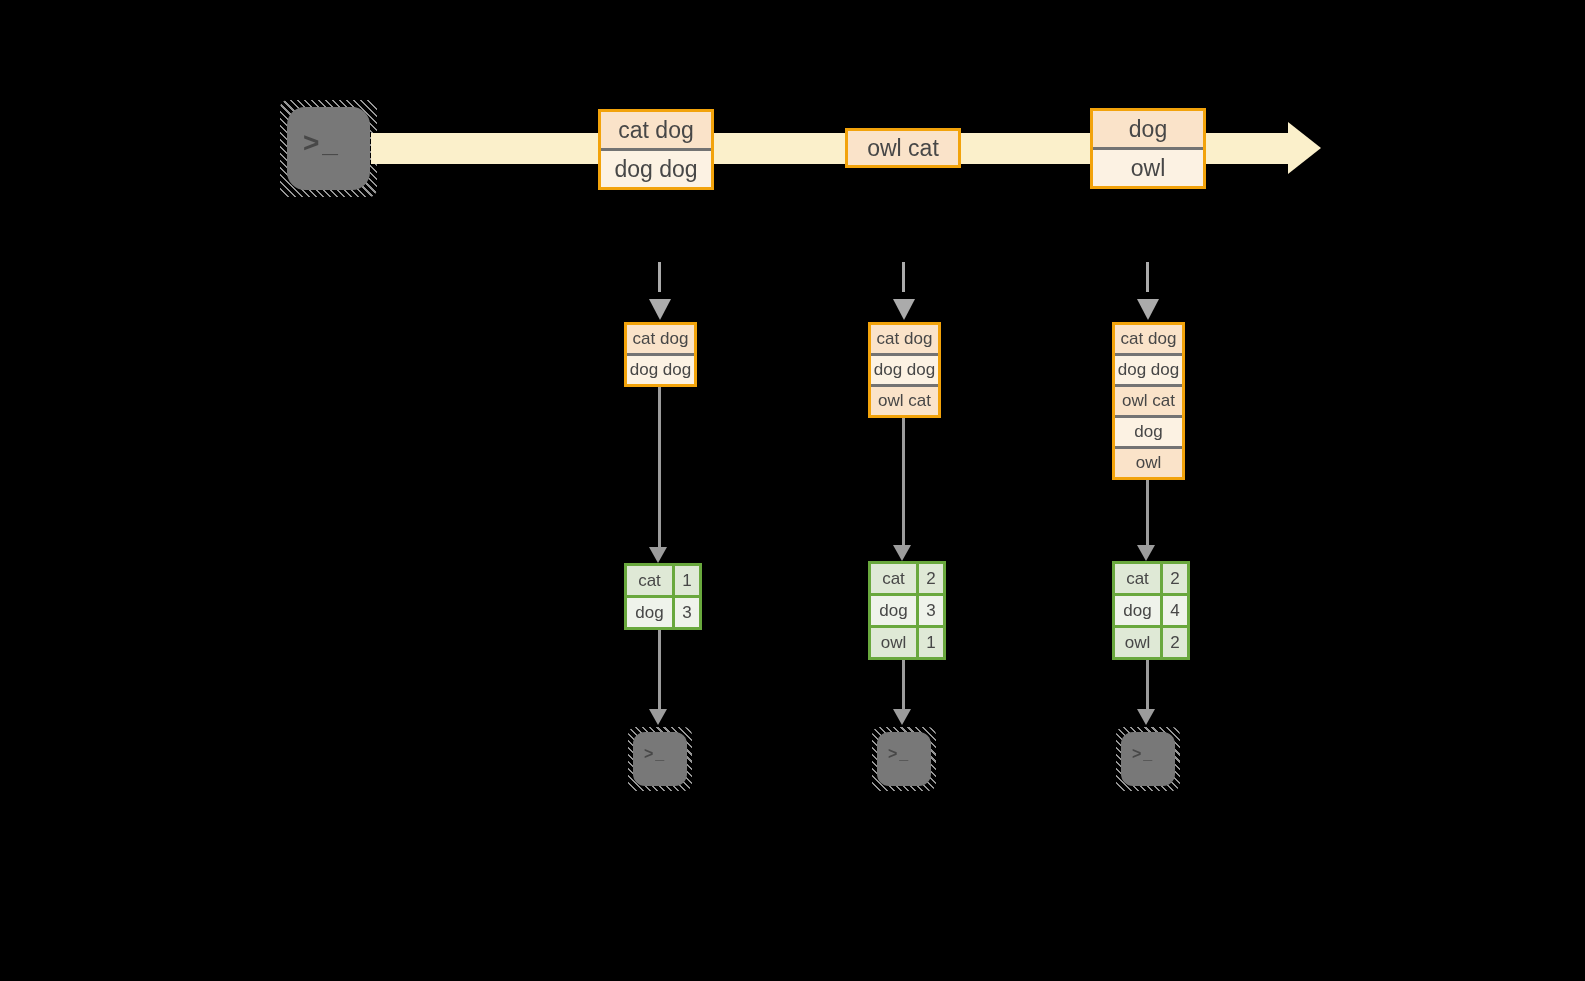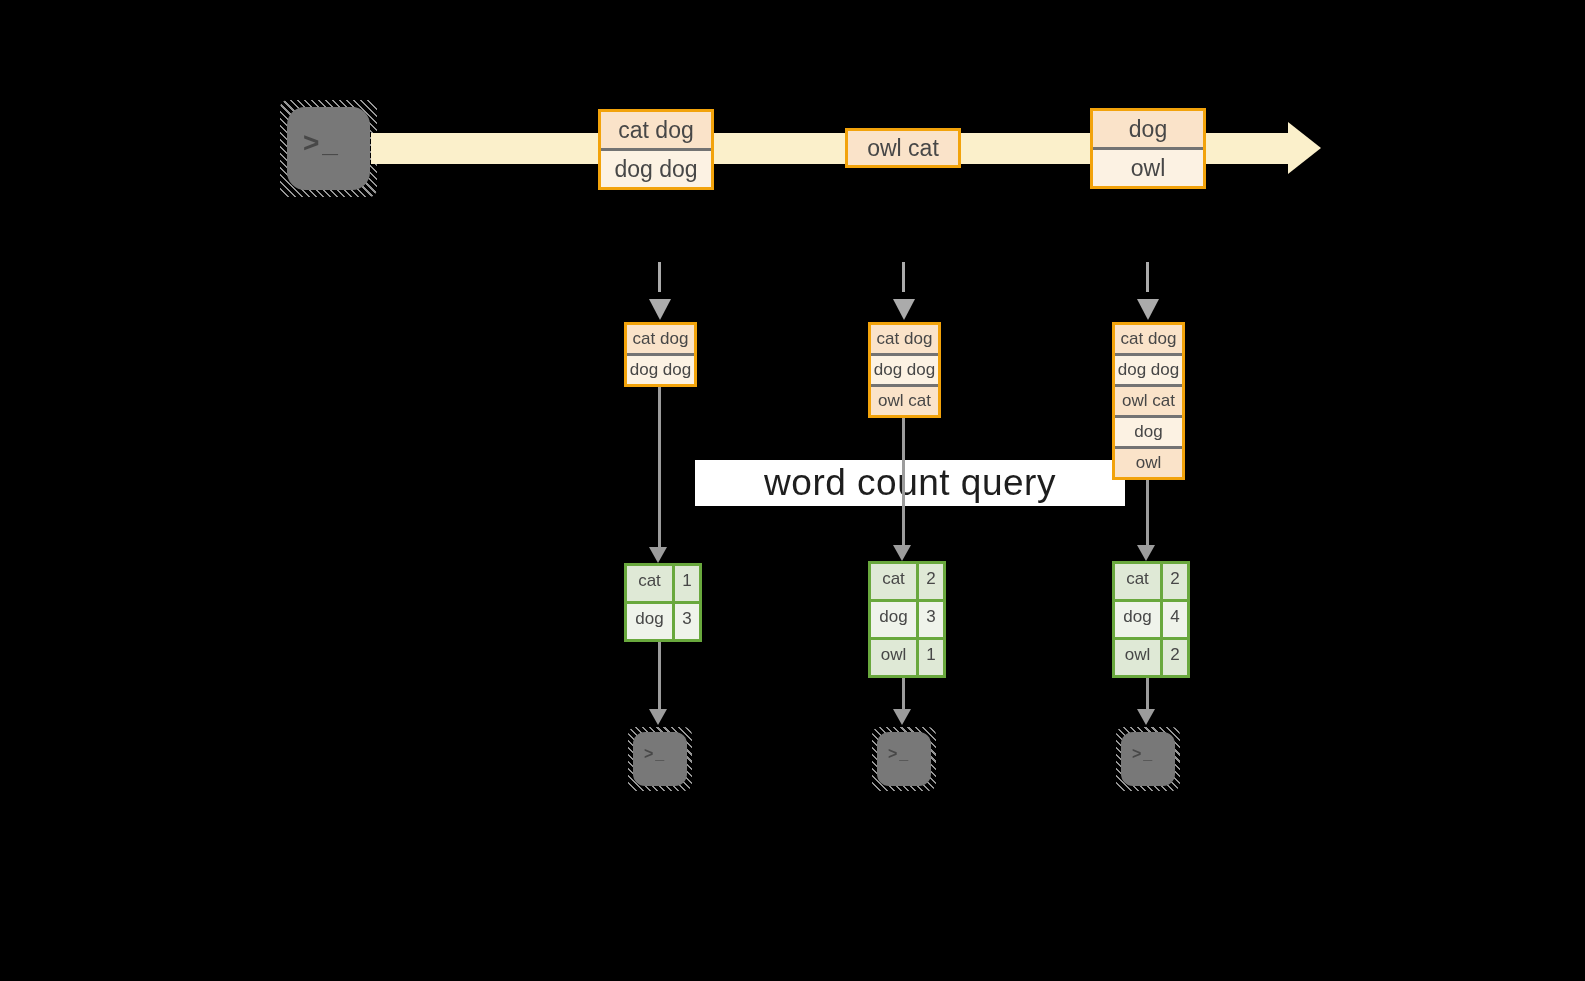--- a/index.html
+++ b/index.html
@@ -50,21 +50,21 @@
   .banner{
     position:absolute;left:695px;top:460px;width:430px;height:46px;background:#FFFFFF;z-index:1;
     display:flex;align-items:center;justify-content:center;
   }
   .banner span{font-size:37px;font-weight:300;color:#1E1E1E;letter-spacing:0.5px;}
   
   .gtable{
     position:absolute;z-index:3;background:#69A83D;border:3px solid #69A83D;
     display:grid;grid-template-columns:45px 24px;gap:3px;
   }
-  .gcell{height:35px;line-height:29px;text-align:center;font-size:17px;color:#474747;}
+  .gcell{height:29px;line-height:29px;text-align:center;font-size:17px;color:#474747;}
   .gfill-d{background:#DFE9D6;}
   .gfill-l{background:#EFF3EB;}
 </style>
 </head>
 <body>
 
 <div class="canvas">
 
   <div class="term" style="left:280px;top:100px;width:97px;height:97px;">
     <div class="term-inner">
@@ -104,23 +104,20 @@
     <span class="orow fill-d">owl cat</span>
   </div>
   <div class="obox stack" style="left:1112px;top:322px;">
     <span class="orow fill-d">cat dog</span>
     <span class="orow fill-l">dog dog</span>
     <span class="orow fill-d">owl cat</span>
     <span class="orow fill-l">dog</span>
     <span class="orow fill-d">owl</span>
   </div>
 
-  <div class="banner">
-    <span>word count query</span>
-  </div>
 
   <div class="vline" style="left:658px;top:387px;height:160px;"></div>
   <div class="head" style="left:649px;top:547px;"></div>
   <div class="vline" style="left:902px;top:418px;height:127px;"></div>
   <div class="head" style="left:893px;top:545px;"></div>
   <div class="vline" style="left:1146px;top:480px;height:65px;"></div>
   <div class="head" style="left:1137px;top:545px;"></div>
 
   <div class="gtable" style="left:624px;top:563px;">
     <span class="gcell gfill-d">cat</span>

